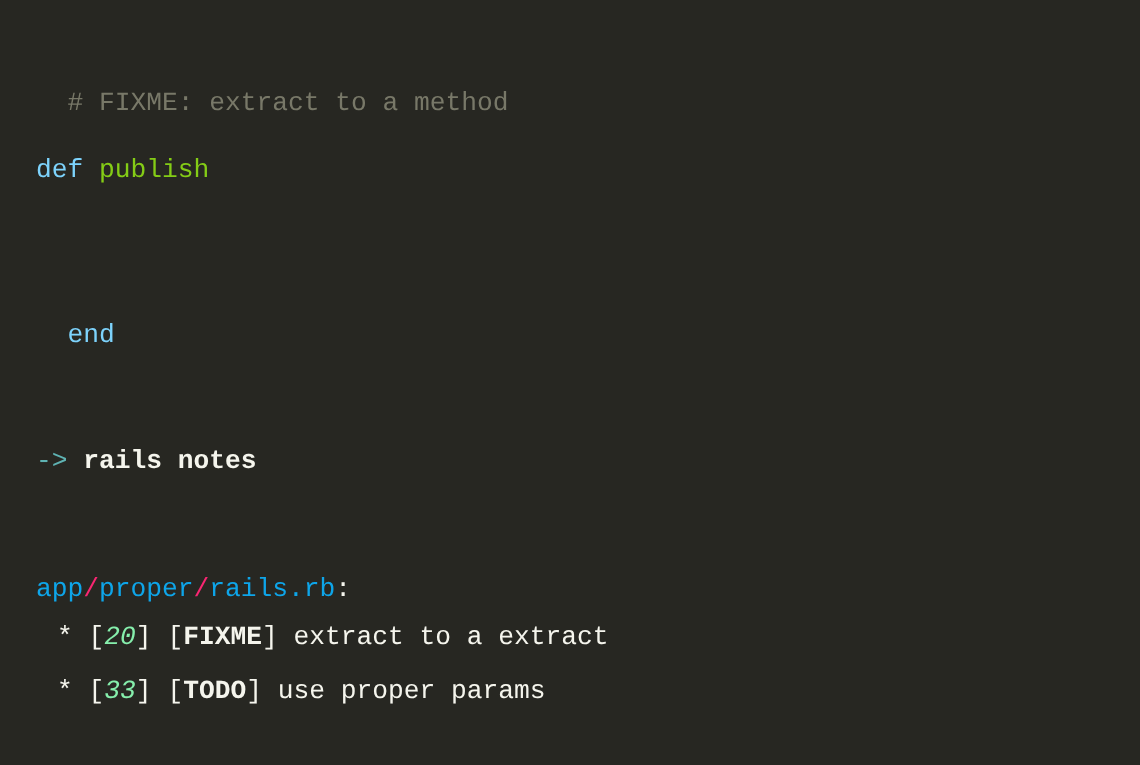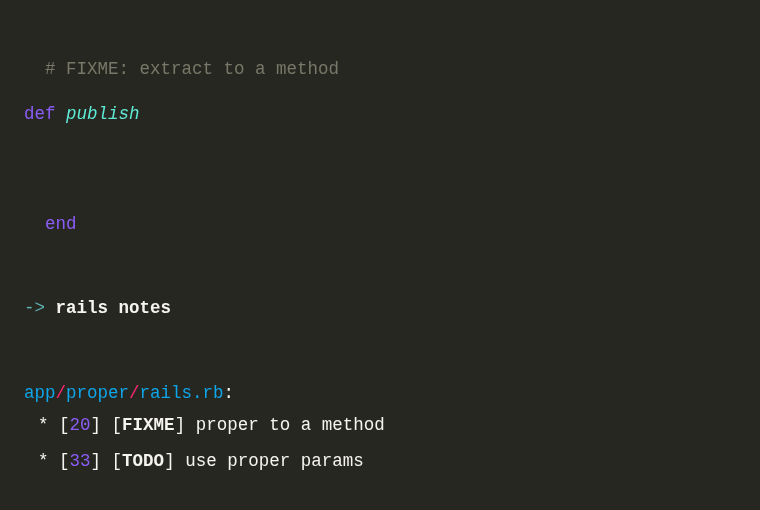--- a/index.html
+++ b/index.html
@@ -17,30 +17,30 @@
       color: #e8e8e0;
       padding: 30px 24px;
       border-radius: 10px;
       overflow: hidden;
     }
     .line {
       white-space: pre;
       margin-bottom: 4px;
     }
     .comment { color: #787868; font-family: Liberation Mono, monospace; }
-    .keyword { color: #8b5cf6; }
-    .method-name { color: #5eead4; font-style: italic; }
+    .keyword { color: #7dd3fc; }
+    .method-name { color: #84cc16; }
     .arrow { color: #5fb3b3; }
     .command { color: #f5f5ed; font-weight: bold; }
     .path-sep { color: #f92672; }
     .path-seg { color: #0ea5e9; }
     .colon { color: #f5f5ed; }
     .bullet { color: #f5f5ed; }
     .bracket { color: #f5f5ed; }
-    .linenum { color: #8b5cf6; }
+    .linenum { color: #86efac; font-style: italic; }
     .tag { color: #f5f5ed; font-weight: bold; }
     .message { color: #f5f5ed; }
     .gap-sm { height: 14px; }
     .gap-lg { height: 54px; }
     .note-line { padding-left: 14px; margin-top: 6px; margin-bottom: 10px; }
   </style>
 </head>
 <body>
 
 <div class="line">
@@ -58,15 +58,15 @@
 </div>
 
 <div class="gap-lg"></div>
 
 <div class="line"><span class="arrow">-&gt;</span> <span class="command">rails notes</span></div>
 
 <div class="gap-lg"></div>
 
 <div class="line"><span class="path-seg">app</span><span class="path-sep">/</span><span class="path-seg">proper</span><span class="path-sep">/</span><span class="path-seg">rails.rb</span><span class="colon">:</span></div>
 
-<div class="line note-line"><span class="bullet">*</span> <span class="bracket">[</span><span class="linenum">20</span><span class="bracket">]</span> <span class="bracket">[</span><span class="tag">FIXME</span><span class="bracket">]</span> <span class="message">proper to a method</span></div>
+<div class="line note-line"><span class="bullet">*</span> <span class="bracket">[</span><span class="linenum">20</span><span class="bracket">]</span> <span class="bracket">[</span><span class="tag">FIXME</span><span class="bracket">]</span> <span class="message">extract to a extract</span></div>
 
 <div class="line note-line"><span class="bullet">*</span> <span class="bracket">[</span><span class="linenum">33</span><span class="bracket">]</span> <span class="bracket">[</span><span class="tag">TODO</span><span class="bracket">]</span> <span class="message">use proper params</span></div>
 
 </body></html>

